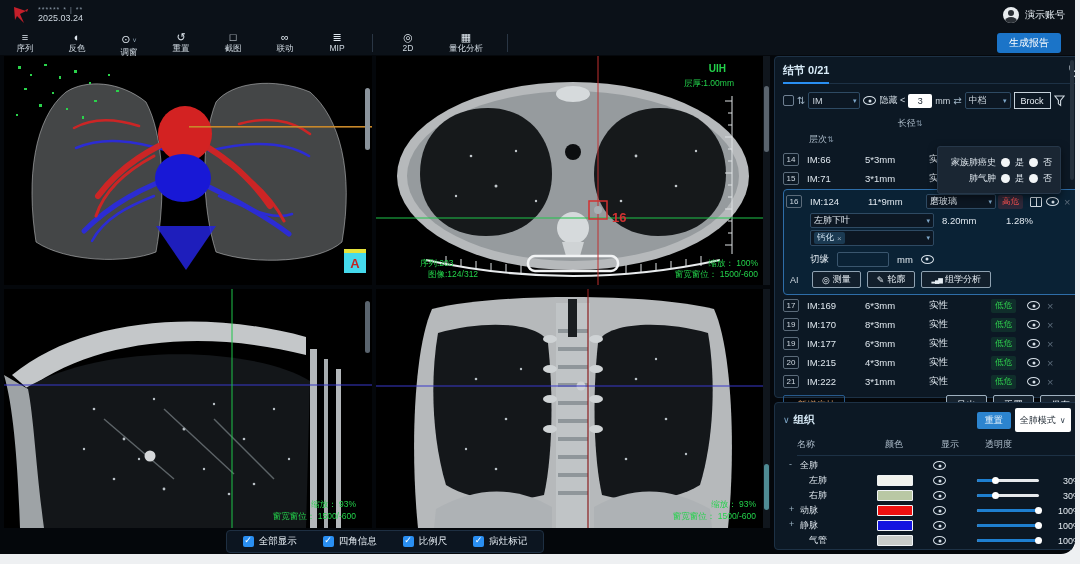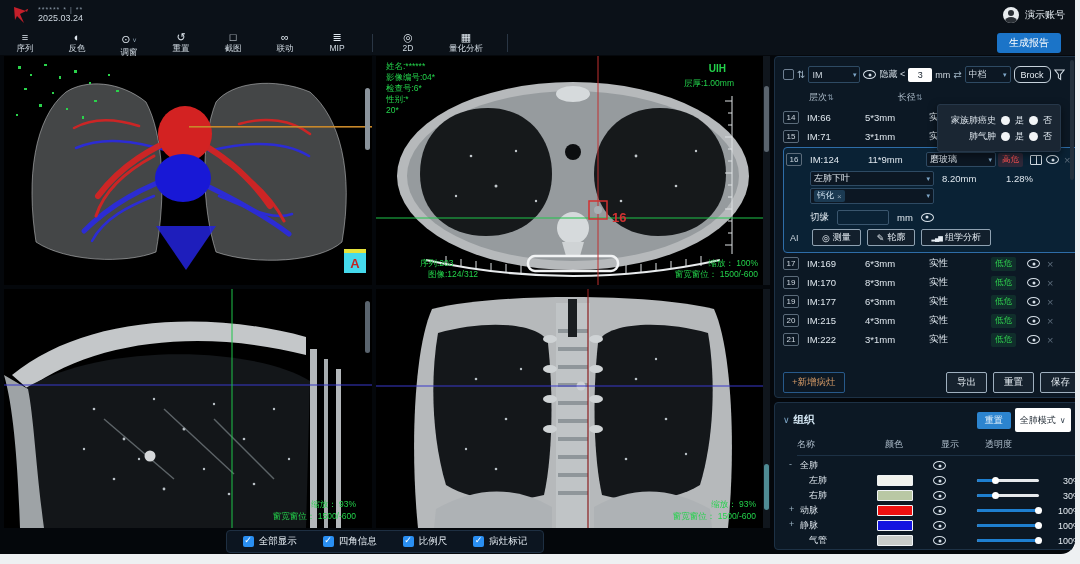--- a/index.html
+++ b/index.html
@@ -58,24 +58,24 @@
 
   .filter-row { display:flex; align-items:center; gap:3px; margin:3px 0 6px 0; font-size:9px; color:#cfd8e0; }
   .cb-empty { width:11px; height:11px; border:1px solid #6f8092; border-radius:2px; }
   .sorticon { color:#9fb3c4; font-size:10px; }
   .dd { background:#0c1723; border:1px solid #2e4a63; border-radius:2px; height:17px; display:flex; align-items:center; padding:0 3px; gap:3px; cursor:pointer; }
   .dd .caret { color:#7fa8c9; font-size:7px; margin-left:auto; }
   .dd-im { width:52px; }
   .dd-risk { width:46px; }
   .hide-input { width:24px; height:14px; background:#fff; color:#15202b; border:none; font-size:9px; text-align:center; border-radius:2px; }
   .swapicon { color:#9fb3c4; font-size:10px; }
-  .brock-btn { height:17px; border:1px solid #c6d2dc; background:transparent; color:#e6edf3; font-size:9px; border-radius:6px; padding:0 6px; cursor:pointer; }
+  .brock-btn { height:17px; border:1px solid #c6d2dc; background:transparent; color:#e6edf3; font-size:9px; border-radius:0; padding:0 6px; cursor:pointer; }
 
   .cols-row { display:flex; font-size:9px; color:#aebdcb; padding:2px 0 4px 0; }
-  .col-c1 { margin-left:26px; } .col-c2 { margin-left:64px; }
+  .col-c1 { margin-left:26px;margin-top:16px; } .col-c2 { margin-left:64px; }
   .sortarrows { font-size:8px; color:#7e90a1; }
 
   .nlist { flex:1; position:relative; }
   .nrow { display:grid; grid-template-columns:24px 58px 64px 62px 36px 20px 14px; align-items:center; height:19px; font-size:9.5px; color:#dfe7ee; cursor:pointer; }
   .nnum { width:16px; height:13px; border:1px solid #5b6b7a; border-radius:2px; font-size:8px; color:#cfd8e0; display:flex; align-items:center; justify-content:center; }
   .badge { font-size:8.5px; padding:1px 4px; border-radius:2px; width:max-content; }
   .badge.low { color:#2fd14e; background:rgba(46,204,94,.13); }
   .badge.high { color:#ff5252; background:rgba(255,82,82,.15); }
   .eye { position:relative; display:inline-block; width:13px; height:9px; border:1px solid #d7e0e8; border-radius:50%; cursor:pointer; }
   .eye::after { content:""; position:absolute; left:50%; top:50%; width:3px; height:3px; background:#d7e0e8; border-radius:50%; transform:translate(-50%,-50%); }
@@ -301,25 +301,20 @@
                 <line x1="356" y1="165" x2="352" y2="165"></line>
                 <line x1="356" y1="177" x2="352" y2="177"></line>
               <line x1="356" y1="189" x2="349" y2="189"></line>
             </g>
             <line x1="0" y1="162" x2="394" y2="162" stroke="#1ec44a" stroke-width="1"></line>
             <line x1="222" y1="0" x2="222" y2="229" stroke="#c03030" stroke-width="1"></line>
             <circle cx="222" cy="154" r="4" fill="#a9b0b5"></circle>
             <rect x="213" y="145" width="18" height="18" fill="none" stroke="#d23232" stroke-width="1.5"></rect>
             <text x="236" y="166" fill="#d23232" font-size="13" font-weight="bold">16</text>
           </svg>
-          <div class="ovtxt" style="left:10px; top:5px;">姓名:******
-影像编号:04*
-检查号:6*
-性别:*
-20*</div>
           <div class="ovtxt vendor" style="right:44px; top:6px;">UIH</div>
           <div class="ovtxt" style="right:36px; top:22px;">层厚:1.00mm</div>
           <div class="ovtxt" style="left:44px; bottom:16px;">序列:203</div>
           <div class="ovtxt" style="left:52px; bottom:5px;">图像:124/312</div>
           <div class="ovtxt r" style="right:12px; bottom:16px;">缩放： 100%</div>
           <div class="ovtxt r" style="right:12px; bottom:5px;">窗宽窗位： 1500/-600</div>
           <div class="vtrack"></div>
           <div class="vscroll" style="right:1px; top:30px; height:66px; background:#5a646e;"></div>
         </div>
 
@@ -435,20 +430,28 @@
           <span class="chk-item">
               <span class="chk"></span>
               <span class="chk-label">病灶标记</span>
             </span>
         </div>
       </div>
     </div>
 
     <div class="right-panel">
       <div class="panel nodule-panel">
+        <div class="np-head">
+          <span class="np-title">结节 0/21</span>
+          <svg width="14" height="14" viewBox="0 0 14 14" fill="none" stroke="#cfd8e0" stroke-width="1.2">
+            <path d="M3 1.5 v3 a3 3 0 0 0 6 0 v-3"></path>
+            <path d="M6 7.8 v2 a3 3 0 0 0 3 3 a3 3 0 0 0 3-3 v-1.6"></path>
+            <circle cx="12" cy="6.6" r="1.4"></circle>
+          </svg>
+        </div>
 
         <div class="filter-row">
           <span class="cb-empty"></span>
           <span class="sorticon">⇅</span>
           <span class="dd dd-im">
               <span>IM</span>
               <span class="caret">▾</span>
             </span>
           <span class="eye"></span>
           <span>隐藏 &lt;</span>

